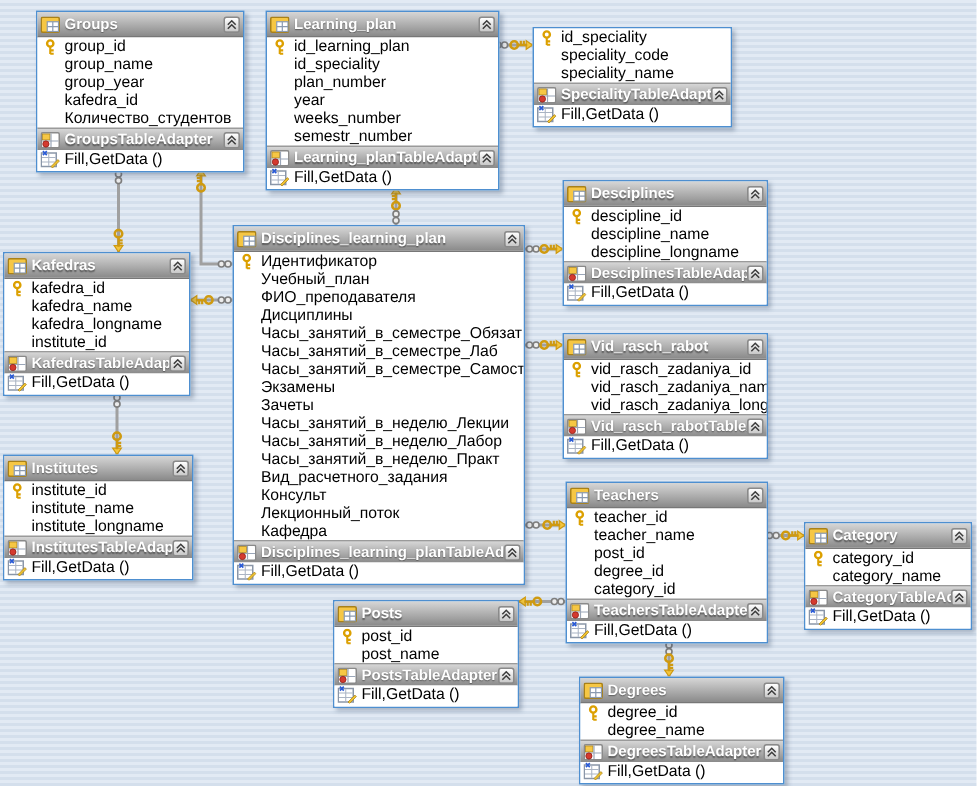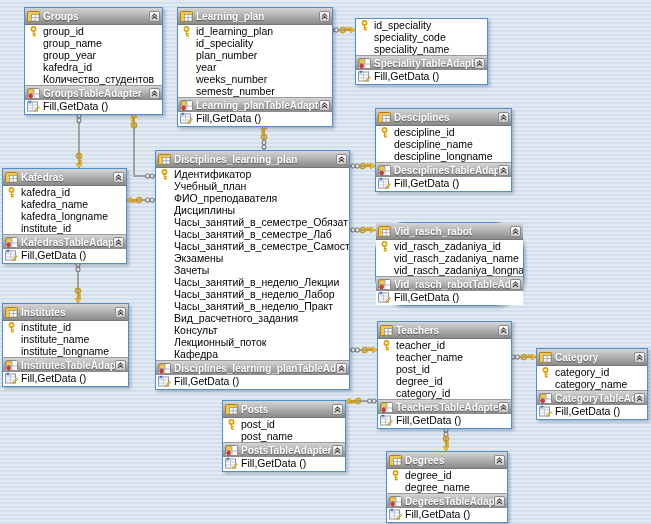--- a/index.html
+++ b/index.html
@@ -306,21 +306,21 @@
           <svg width="13" height="12" viewBox="0 0 13 12">
             <rect x="0.5" y="2" width="10" height="9" fill="#fff" stroke="#8a96a8"></rect>
             <path d="M1 5 h9 M1 8 h9 M5.5 2.5 v8" stroke="#aab4c4" stroke-width="0.7"></path>
             <path d="M1.6 0.8 l2.6 2.6 M1.6 3.4 L4.2 0.8" stroke="#2a5bd7" stroke-width="1.1"></path>
             <path d="M7 11 L11.6 6.4 l1 1 L8 12 Z" fill="#f0c330" stroke="#a98118" stroke-width="0.5"></path>
           </svg>
         </span>
         <span>Fill,GetData ()</span>
       </div>
     </div>
-    <div class="dtable" style="left: 375px; top: 108px; width: 137px;">
+    <div class="dtable" style="left: 375px; top: 120px; width: 137px;">
       <div class="thead">
         <span class="ic">
           <svg width="13" height="11" viewBox="0 0 13 11">
             <rect x="0.5" y="0.5" width="12" height="10" rx="1" fill="#f6c744" stroke="#a98118"></rect>
             <rect x="4.5" y="3.5" width="7.5" height="6.5" fill="#fff" stroke="#8a9ab0" stroke-width="0.8"></rect>
             <path d="M4.5 6.7 h7.5 M8.2 3.5 v6.5" stroke="#8a9ab0" stroke-width="0.8"></path>
           </svg>
         </span>
         <span class="title">Desciplines</span>
         <span class="chev">
@@ -488,21 +488,21 @@
           <svg width="13" height="12" viewBox="0 0 13 12">
             <rect x="0.5" y="2" width="10" height="9" fill="#fff" stroke="#8a96a8"></rect>
             <path d="M1 5 h9 M1 8 h9 M5.5 2.5 v8" stroke="#aab4c4" stroke-width="0.7"></path>
             <path d="M1.6 0.8 l2.6 2.6 M1.6 3.4 L4.2 0.8" stroke="#2a5bd7" stroke-width="1.1"></path>
             <path d="M7 11 L11.6 6.4 l1 1 L8 12 Z" fill="#f0c330" stroke="#a98118" stroke-width="0.5"></path>
           </svg>
         </span>
         <span>Fill,GetData ()</span>
       </div>
     </div>
-    <div class="dtable" style="left: 375px; top: 222px; width: 149px; border-radius: 29px;">
+    <div class="dtable" style="left: 375px; top: 222px; width: 137px;">
       <div class="thead">
         <span class="ic">
           <svg width="13" height="11" viewBox="0 0 13 11">
             <rect x="0.5" y="0.5" width="12" height="10" rx="1" fill="#f6c744" stroke="#a98118"></rect>
             <rect x="4.5" y="3.5" width="7.5" height="6.5" fill="#fff" stroke="#8a9ab0" stroke-width="0.8"></rect>
             <path d="M4.5 6.7 h7.5 M8.2 3.5 v6.5" stroke="#8a9ab0" stroke-width="0.8"></path>
           </svg>
         </span>
         <span class="title">Vid_rasch_rabot</span>
         <span class="chev">
@@ -768,21 +768,21 @@
           <svg width="13" height="12" viewBox="0 0 13 12">
             <rect x="0.5" y="2" width="10" height="9" fill="#fff" stroke="#8a96a8"></rect>
             <path d="M1 5 h9 M1 8 h9 M5.5 2.5 v8" stroke="#aab4c4" stroke-width="0.7"></path>
             <path d="M1.6 0.8 l2.6 2.6 M1.6 3.4 L4.2 0.8" stroke="#2a5bd7" stroke-width="1.1"></path>
             <path d="M7 11 L11.6 6.4 l1 1 L8 12 Z" fill="#f0c330" stroke="#a98118" stroke-width="0.5"></path>
           </svg>
         </span>
         <span>Fill,GetData ()</span>
       </div>
     </div>
-    <div class="dtable" style="left: 386px; top: 451px; width: 122px;">
+    <div class="dtable" style="left: 386px; top: 451px; width: 137px;">
       <div class="thead">
         <span class="ic">
           <svg width="13" height="11" viewBox="0 0 13 11">
             <rect x="0.5" y="0.5" width="12" height="10" rx="1" fill="#f6c744" stroke="#a98118"></rect>
             <rect x="4.5" y="3.5" width="7.5" height="6.5" fill="#fff" stroke="#8a9ab0" stroke-width="0.8"></rect>
             <path d="M4.5 6.7 h7.5 M8.2 3.5 v6.5" stroke="#8a9ab0" stroke-width="0.8"></path>
           </svg>
         </span>
         <span class="title">Degrees</span>
         <span class="chev">

